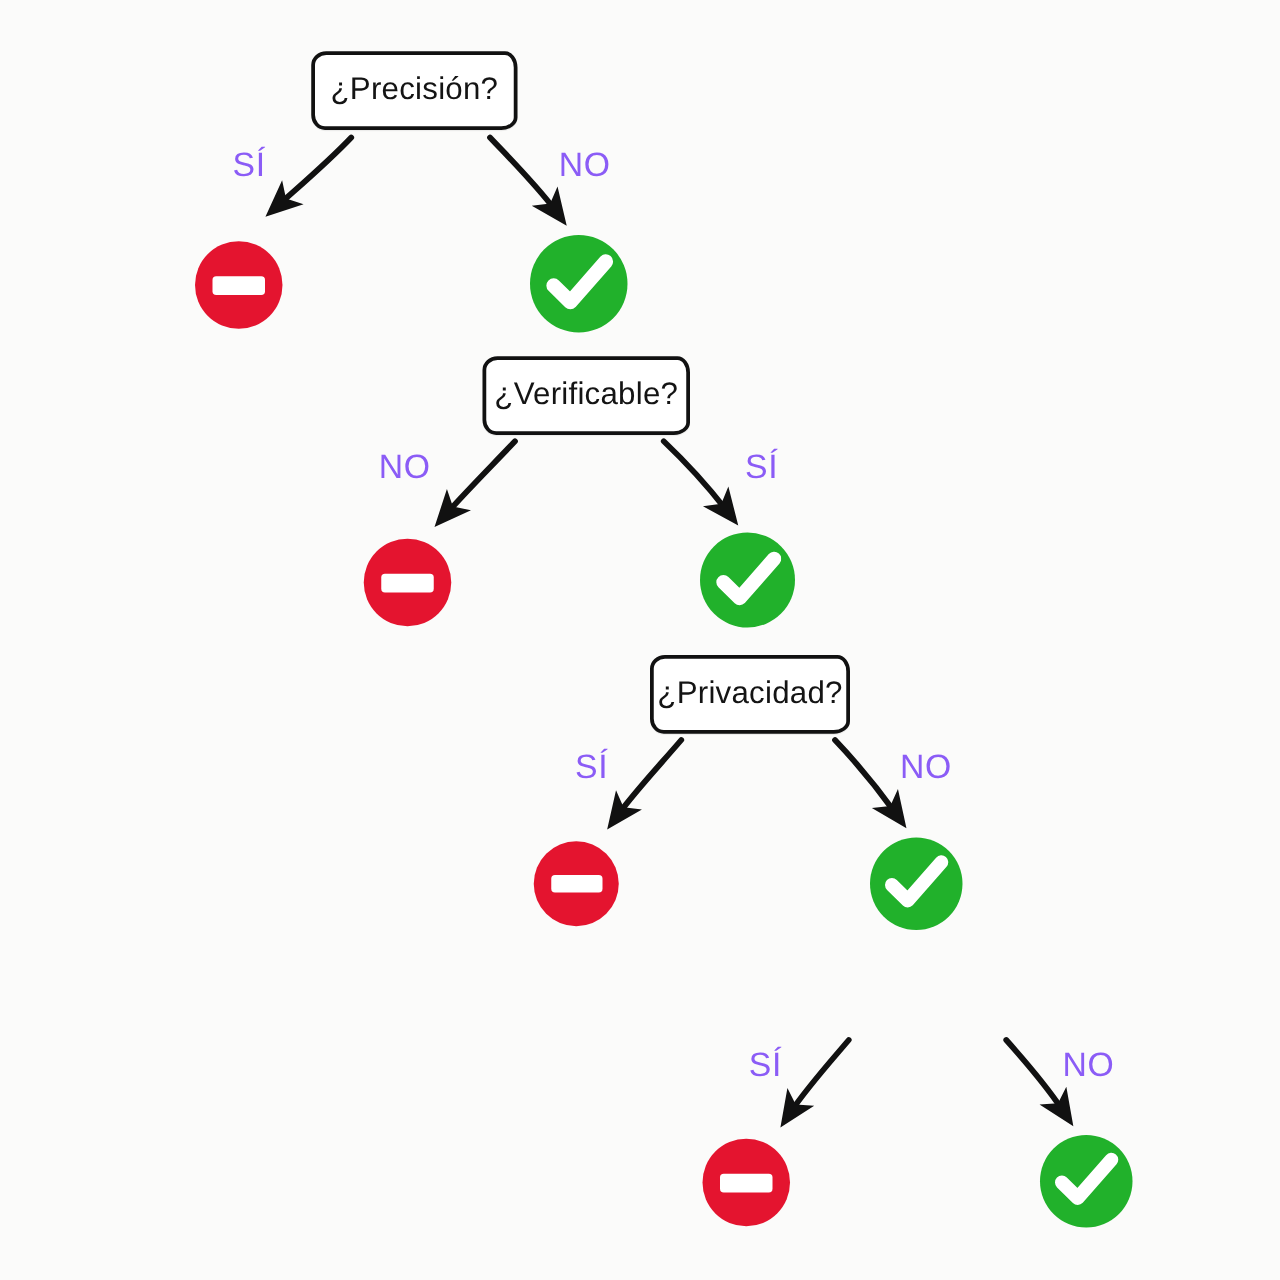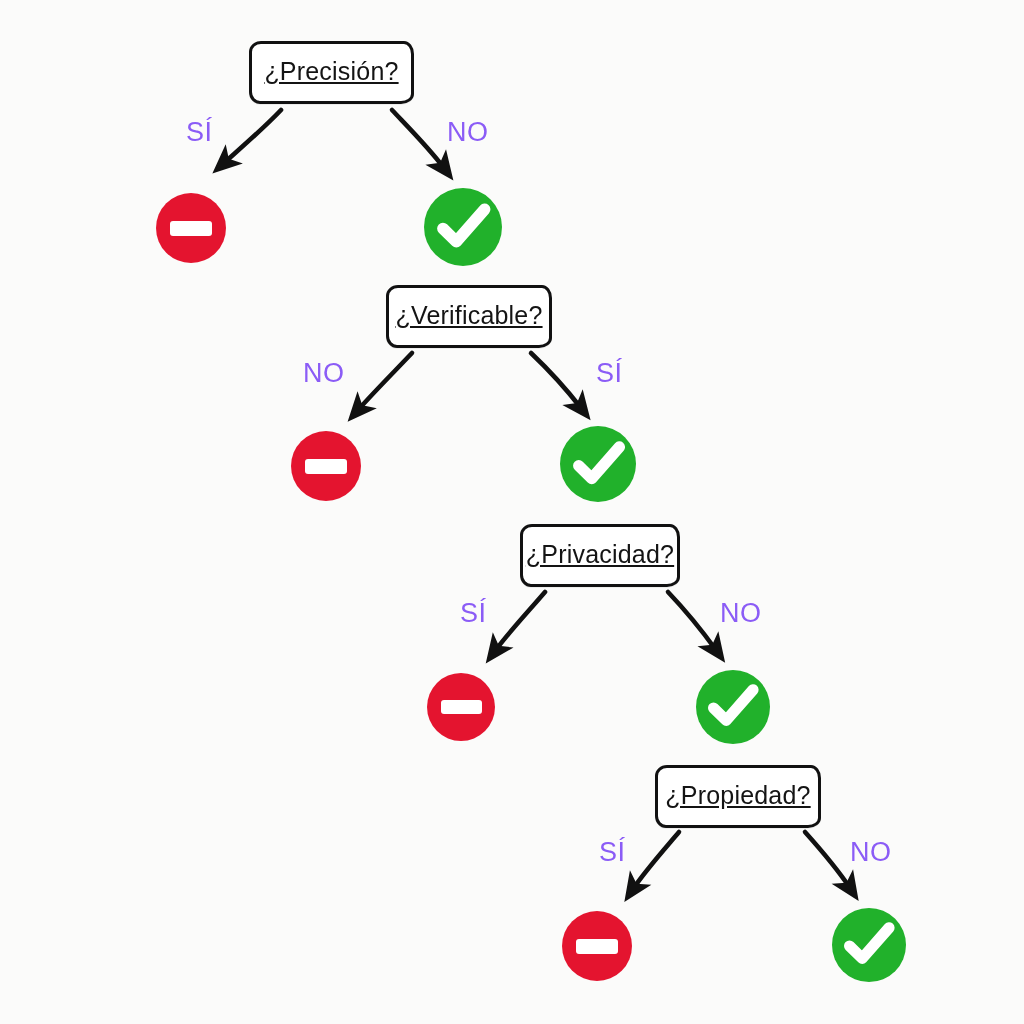--- a/index.html
+++ b/index.html
@@ -29,21 +29,20 @@
     color: #141414;
     letter-spacing: 0.2px;
     font-weight: 400;
     box-shadow: 0 1px 0 rgba(0,0,0,0.06);
   }
   .node .node-label {
     white-space: nowrap;
     font-size: 25px;
     line-height: 1;
     padding-bottom: 2px;
-    text-decoration: underline;
   }
   
   .branch-label {
     position: absolute;
     font-size: 27px;
     color: #8b5cf6;
     letter-spacing: 0.5px;
     white-space: nowrap;
     line-height: 1;
   }
@@ -114,23 +113,20 @@
   </div>
   <div class="branch-label" style="left:303px; top:360px;">NO</div>
   <div class="branch-label" style="left:596px; top:360px;">SÍ</div>
 
   <div class="node" style="left:520px; top:524px; width:160px; height:63px;">
     <span class="node-label">¿Privacidad?</span>
   </div>
   <div class="branch-label" style="left:460px; top:600px;">SÍ</div>
   <div class="branch-label" style="left:720px; top:600px;">NO</div>
 
-  <div class="node" style="left:655px; top:765px; width:166px; height:63px;">
-    <span class="node-label">¿Propiedad?</span>
-  </div>
   <div class="branch-label" style="left:599px; top:839px;">SÍ</div>
   <div class="branch-label" style="left:850px; top:839px;">NO</div>
 
   <div id="outcome-layer">
       <div class="outcome deny" style="left: 156px; top: 193px; width: 70px; height: 70px; background: rgb(228, 20, 47);">
         <div class="bar" style="width: 42px; height: 15px;"></div>
       </div>
       <div class="outcome allow" style="left: 424px; top: 188px; width: 78px; height: 78px; background: rgb(33, 177, 43);">
         <svg viewBox="0 0 24 24">
           <path d="M3.4 12.6 L9.1 18.2 L21.2 4.4" fill="none" stroke="#ffffff" stroke-width="5" stroke-linecap="round" stroke-linejoin="round"></path>

